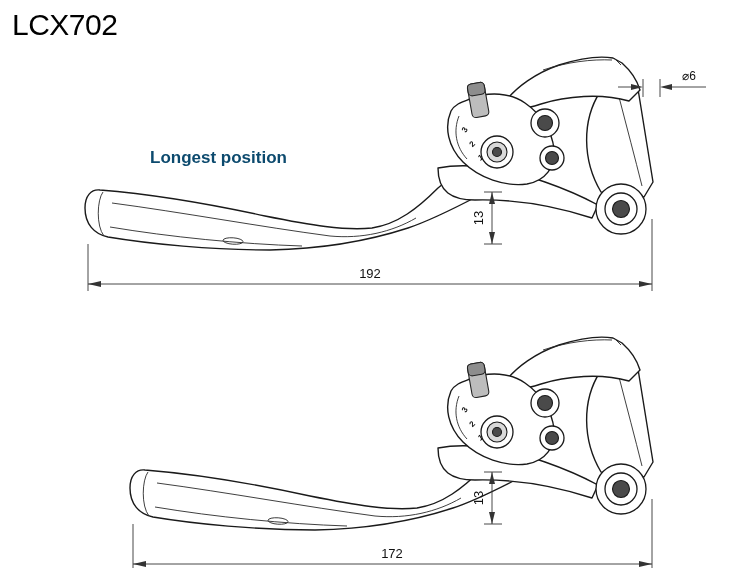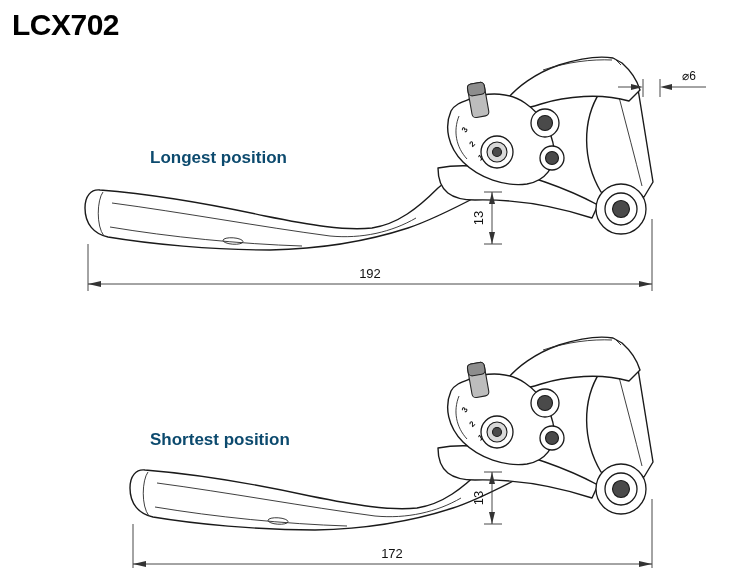--- a/index.html
+++ b/index.html
@@ -1,18 +1,18 @@
 <!DOCTYPE html>
 <html><head>
 <meta charset="utf-8">
 <style>
   html,body{margin:0;padding:0;background:#ffffff;}
   .page{position:relative;width:750px;height:568px;background:#fff;overflow:hidden;
         font-family:"Liberation Sans",sans-serif;}
-  .title{position:absolute;left:12px;top:8px;font-size:30px;font-weight:bold;
+  .title{position:absolute;left:12px;top:8px;font-size:30px;font-weight:normal;
          letter-spacing:-0.5px;color:#000;}
   .pos-label{position:absolute;font-size:17px;font-weight:bold;color:#0c4a6e;}
   .pos-label-1{left:150px;top:148px;}
   .pos-label-2{left:150px;top:430px;}
   svg{position:absolute;left:0;top:0;}
   .outline{fill:#ffffff;stroke:#1a1a1a;stroke-width:1.4;stroke-linejoin:round;}
   .white{fill:#ffffff;stroke:#1a1a1a;stroke-width:1.3;}
   .detail{fill:none;stroke:#2a2a2a;stroke-width:0.9;}
   .darkfill{fill:#4a4a4a;stroke:#1a1a1a;stroke-width:1.1;}
   .midfill{fill:#d9d9d9;stroke:#1a1a1a;stroke-width:1.1;}
@@ -24,21 +24,20 @@
   .dia-text{font-family:"Liberation Sans",sans-serif;font-size:12px;fill:#111;}
   .dial-text{font-family:"Liberation Sans",sans-serif;font-size:8px;font-weight:bold;fill:#111;}
 </style>
 </head>
 <body>
 
 <div class="page">
 
   <div class="title">LCX702</div>
   <div class="pos-label pos-label-1">Longest position</div>
-  <div class="pos-label pos-label-2">Shortest position</div>
 
   <svg width="750" height="568" viewBox="0 0 750 568">
 
     <defs>
 
       <g id="blade">
         <path class="outline" d="M 100,190 C 150,194 210,204 265,216 C 310,225 345,231 372,228
                  C 398,224 418,208 438,188 L 460,170 L 478,196
                  C 455,208 432,220 408,228 C 368,241 320,249 270,250
                  C 212,250 150,244 108,237 C 94,234 85,224 85,208

